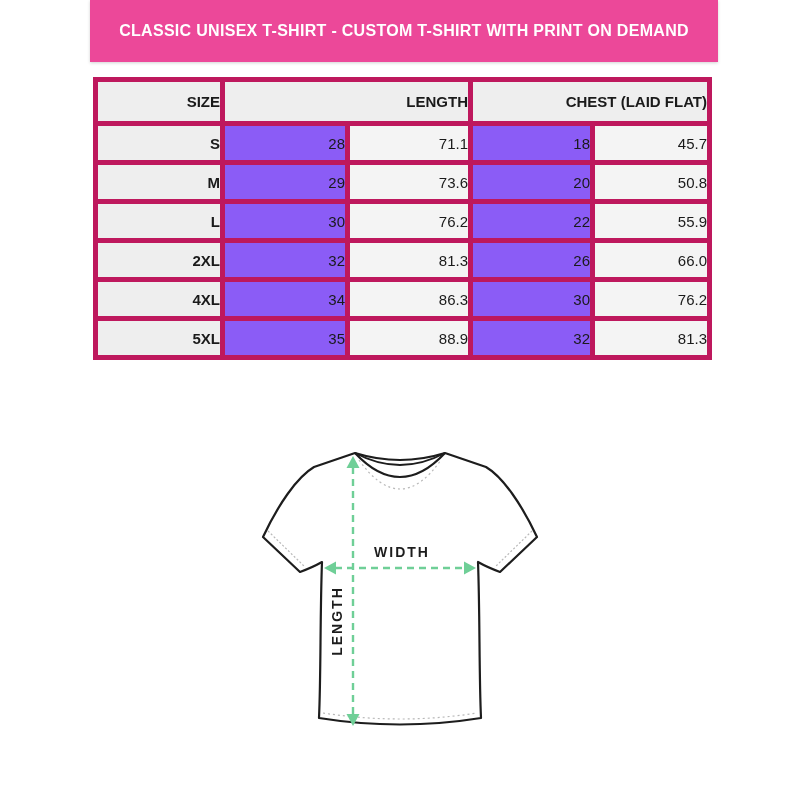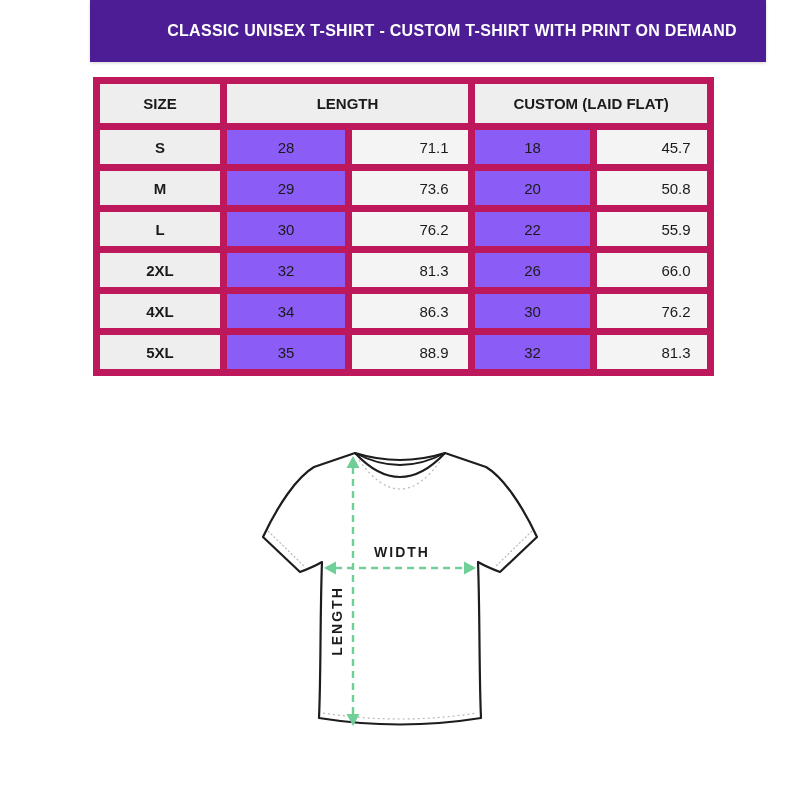--- a/index.html
+++ b/index.html
@@ -9,26 +9,25 @@
     height: 800px;
     background: #ffffff;
     font-family: "Liberation Sans", sans-serif;
     color: #1a1a1a;
     overflow: hidden;
   }
   .banner {
     position: absolute;
     left: 90px; top: 0;
     width: 628px; height: 62px;
-    background: #4c1d95;
+    background: #ec4899;
     display: flex;
     align-items: center;
     justify-content: center;
     box-shadow: 0 1px 3px rgba(0,0,0,0.18);
-    padding-left: 48px;
   }
   .banner-title {
     color: #ffffff;
     font-size: 16px;
     font-weight: bold;
     letter-spacing: 0.3px;
     white-space: nowrap;
     text-align: center;
   }
   .size-table-wrap {
@@ -37,22 +36,22 @@
     width: 614px;
   }
   table.size-table {
     border-collapse: collapse;
     width: 614px;
     table-layout: fixed;
     border: 2px solid #333333;
   }
   table.size-table th,
   table.size-table td {
-    border: 7px solid #be185d;
-    text-align: center;
+    border: 5px solid #be185d;
+    text-align: right;
     vertical-align: middle;
     font-size: 15px;
     padding: 0;
   }
   table.size-table th {
     height: 39px;
     font-weight: bold;
     background: #eeeeee;
   }
   table.size-table td { height: 34px; font-weight: normal; background: #8b5cf6; }
@@ -95,21 +94,21 @@
         <col style="width:127px">
           <col style="width:125px">
           <col style="width:123px">
           <col style="width:122px">
           <col style="width:117px">
       </colgroup>
       <thead>
         <tr>
           <th>SIZE</th>
           <th colspan="2">LENGTH</th>
-          <th colspan="2">CUSTOM (LAID FLAT)</th>
+          <th colspan="2">CHEST (LAID FLAT)</th>
         </tr>
       </thead>
       <tbody>
         <tr>
           <td class="size-col">S</td>
           <td>28</td>
           <td class="cm-col">71.1</td>
           <td>18</td>
           <td class="cm-col">45.7</td>
         </tr>

